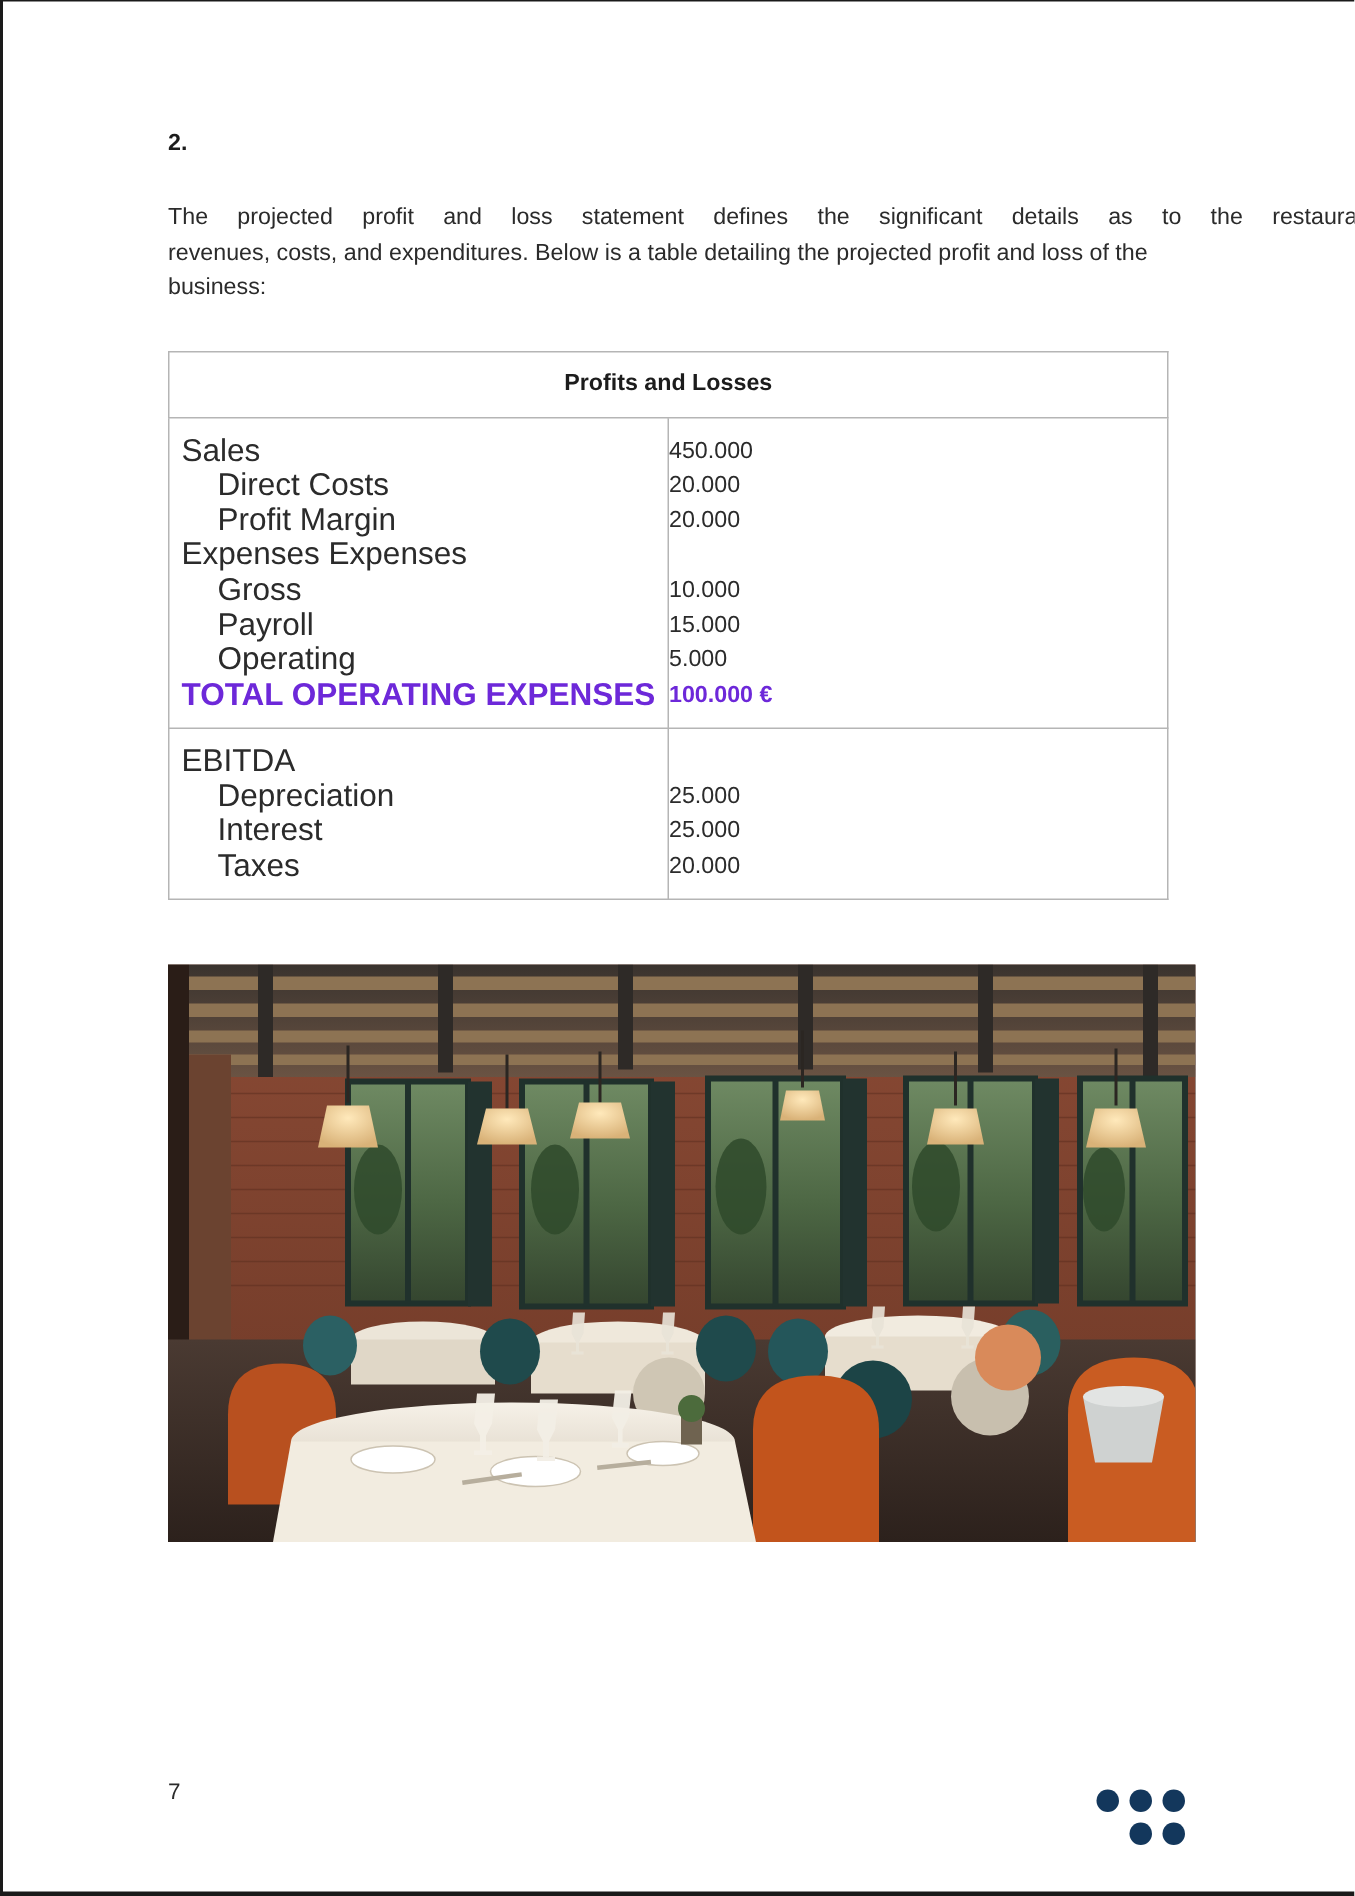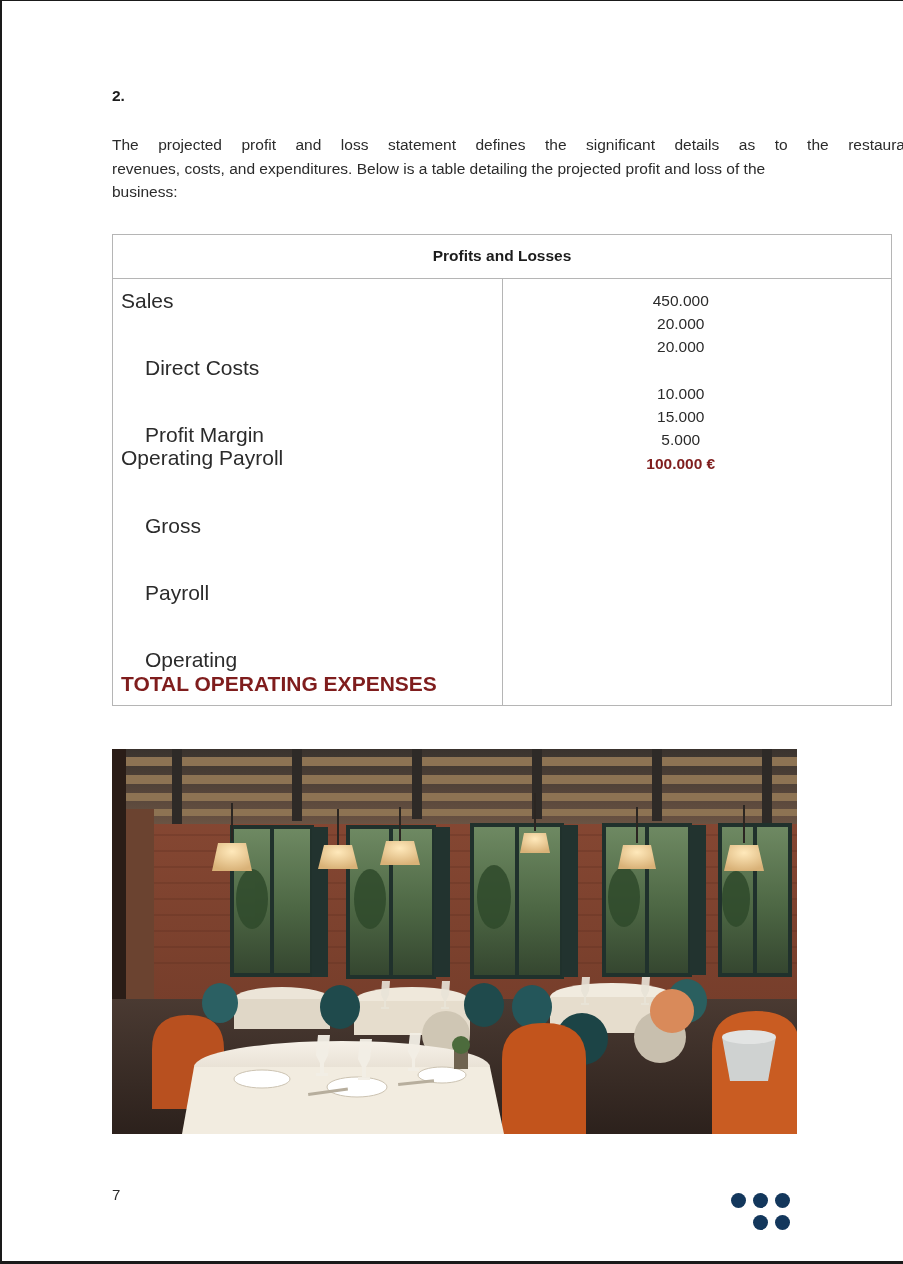--- a/index.html
+++ b/index.html
@@ -62,21 +62,21 @@
     text-align: justify;
     text-align-last: justify;
     white-space: nowrap;
   }
   .para .l2 { display: block; }
   .para .l3 { display: block; }
 
   
   table.pl {
     border-collapse: collapse;
-    width: 780px;
+    width: 667px;
     margin: 0;
     table-layout: fixed;
   }
   table.pl td, table.pl th {
     border: 1px solid #b5b5b5;
     padding: 0;
     vertical-align: top;
   }
   .tbl-title {
     text-align: center;
@@ -91,24 +91,24 @@
     font-size: 21px;
     line-height: 23.3px;
     color: #2b2b2b;
   }
   .cell-right {
     width: 150px;
     padding: 10px 32px 10px 0 !important;
     font-size: 15.5px;
     line-height: 23.3px;
     color: #2b2b2b;
-    text-align: center;
-  }
-  .indent { padding-left: 24px; margin-top: 44px; }
-  .bold { font-weight: bold; color: #7f1d1d; }
+    text-align: left;
+  }
+  .indent { padding-left: 24px; }
+  .bold { font-weight: bold; color: #6d28d9; }
   .blank { visibility: hidden; }
 
   
   .photo-wrap {
     margin-top: 43px;
     width: 685px;
     height: 385px;
     position: relative;
     overflow: hidden;
     background: #3a2a22;
@@ -166,35 +166,49 @@
     <table class="pl">
       <tbody>
           <tr>
         <td class="tbl-title" colspan="2">Profits and Losses</td>
       </tr>
       <tr>
         <td class="cell-left">
           <div>Sales</div>
           <div class="indent">Direct Costs</div>
           <div class="indent">Profit Margin</div>
-          <div>Operating Payroll</div>
+          <div>Expenses Expenses</div>
           <div class="indent">Gross</div>
           <div class="indent">Payroll</div>
           <div class="indent">Operating</div>
           <div class="bold">TOTAL OPERATING EXPENSES</div>
         </td>
         <td class="cell-right">
           <div>450.000</div>
           <div>20.000</div>
           <div>20.000</div>
           <div class="blank">&nbsp;</div>
           <div>10.000</div>
           <div>15.000</div>
           <div>5.000</div>
           <div class="bold">100.000 €</div>
+        </td>
+      </tr>
+      <tr>
+        <td class="cell-left">
+          <div>EBITDA</div>
+          <div class="indent">Depreciation</div>
+          <div class="indent">Interest</div>
+          <div class="indent">Taxes</div>
+        </td>
+        <td class="cell-right">
+          <div class="blank">&nbsp;</div>
+          <div>25.000</div>
+          <div>25.000</div>
+          <div>20.000</div>
         </td>
       </tr>
     </tbody>
       </table>
 
     <div class="photo-wrap">
       <svg class="photo" viewBox="0 0 685 385" preserveAspectRatio="none">
         <defs>
           <linearGradient id="brickG" x1="0" y1="0" x2="0" y2="1">
             <stop offset="0%" stop-color="#8a4a35"></stop>

